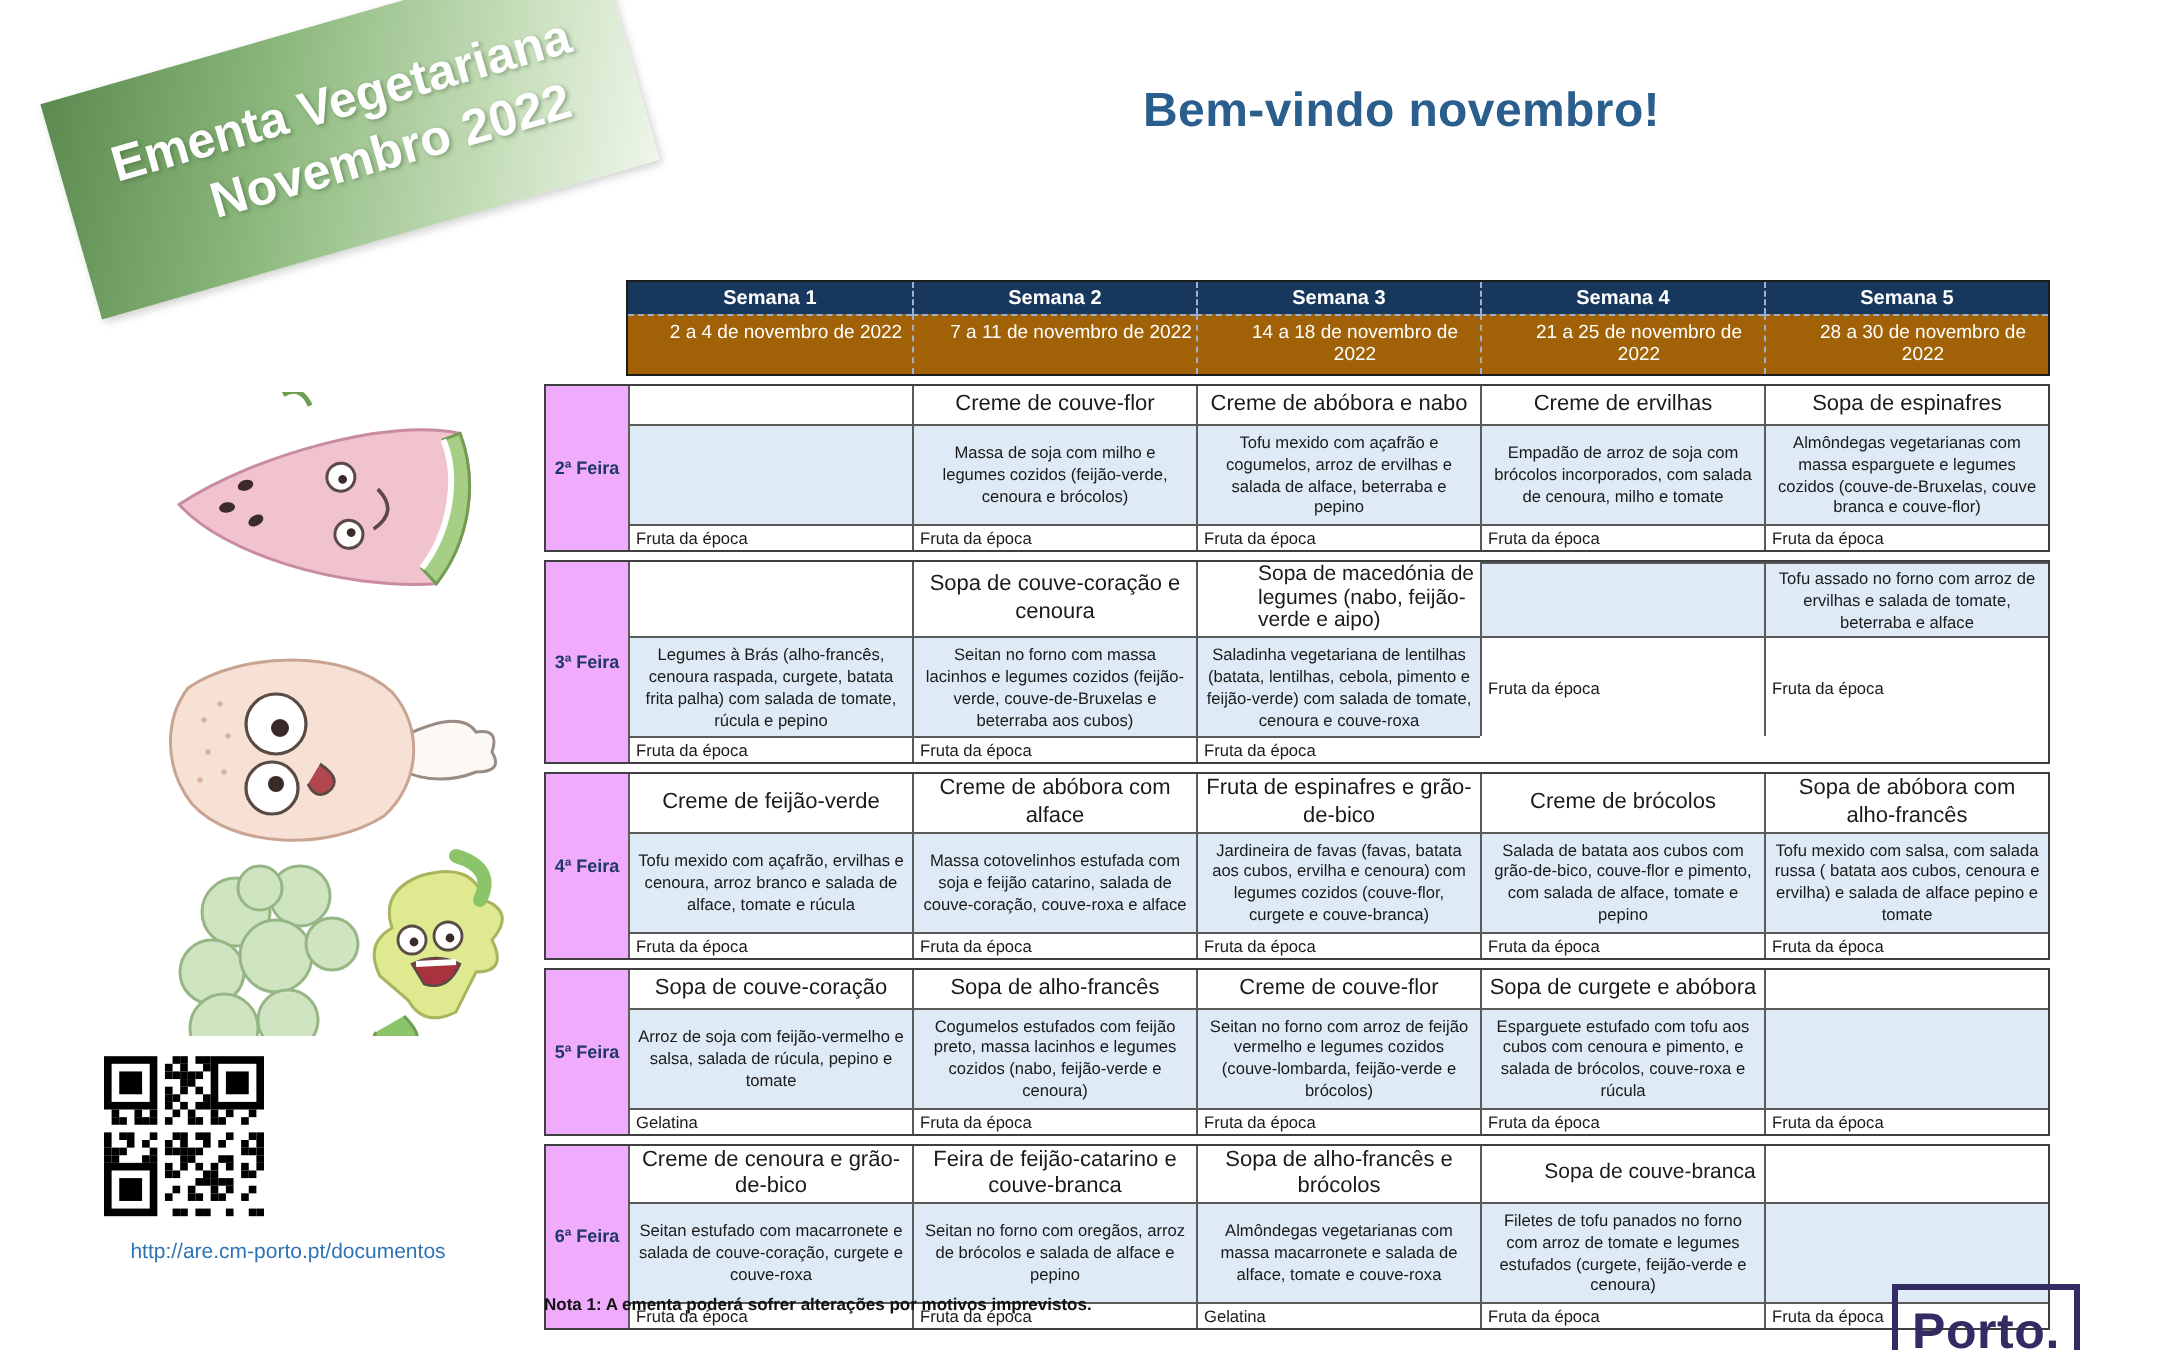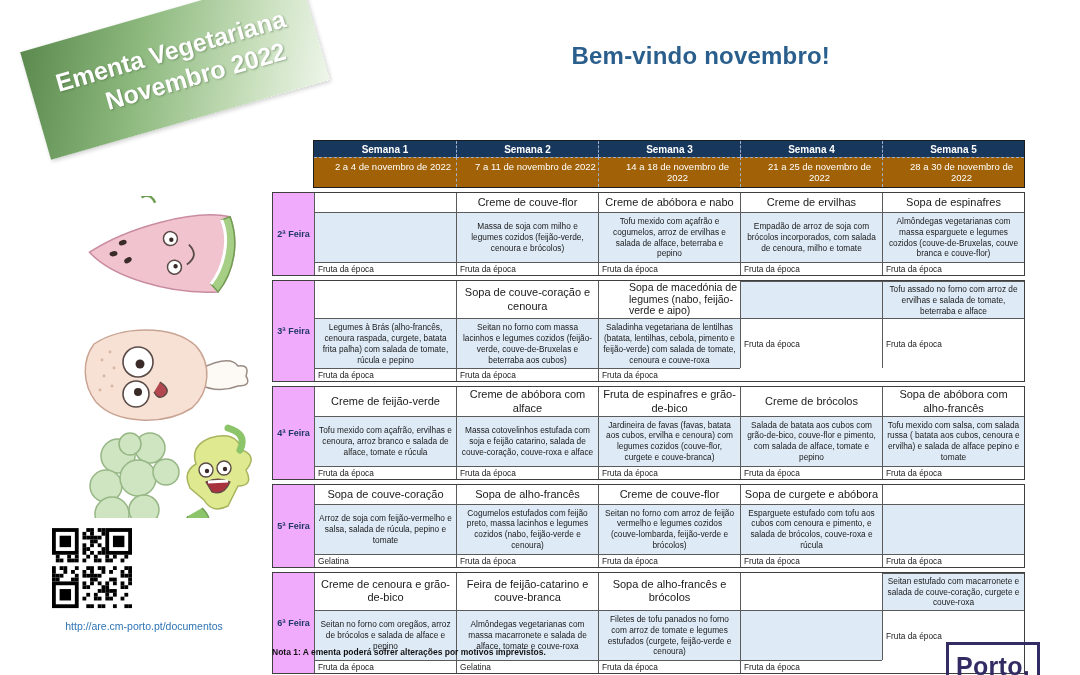--- a/index.html
+++ b/index.html
@@ -222,20 +222,21 @@
     <div class="cell dessert">Fruta da época</div>
     <div class="cell dessert">Fruta da época</div>
     <div class="cell dessert">Fruta da época</div>
   </div>
 
   <div class="day-block">
     <div class="day-label">6ª Feira</div>
     <div class="cell soup">Creme de cenoura e grão-de-bico</div>
     <div class="cell soup">Feira de feijão-catarino e couve-branca</div>
     <div class="cell soup">Sopa de alho-francês e brócolos</div>
+    <div class="cell soup alt">Sopa de couve-branca</div>
     <div class="cell soup"></div>
     <div class="cell main">Seitan estufado com macarronete e salada de couve-coração, curgete e couve-roxa</div>
     <div class="cell main">Seitan no forno com oregãos, arroz de brócolos e salada de alface e pepino</div>
     <div class="cell main">Almôndegas vegetarianas com massa macarronete e salada de alface, tomate e couve-roxa</div>
     <div class="cell main">Filetes de tofu panados no forno com arroz de tomate e legumes estufados (curgete, feijão-verde e cenoura)</div>
     <div class="cell main"></div>
     <div class="cell dessert">Fruta da época</div>
     <div class="cell dessert">Fruta da época</div>
     <div class="cell dessert">Gelatina</div>
     <div class="cell dessert">Fruta da época</div>

